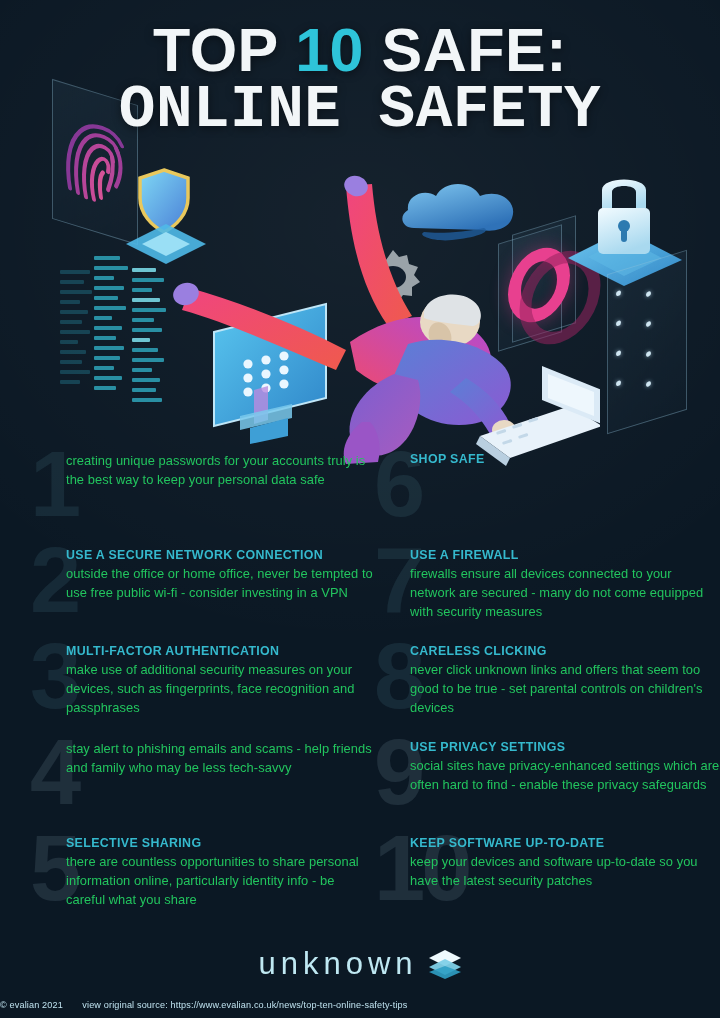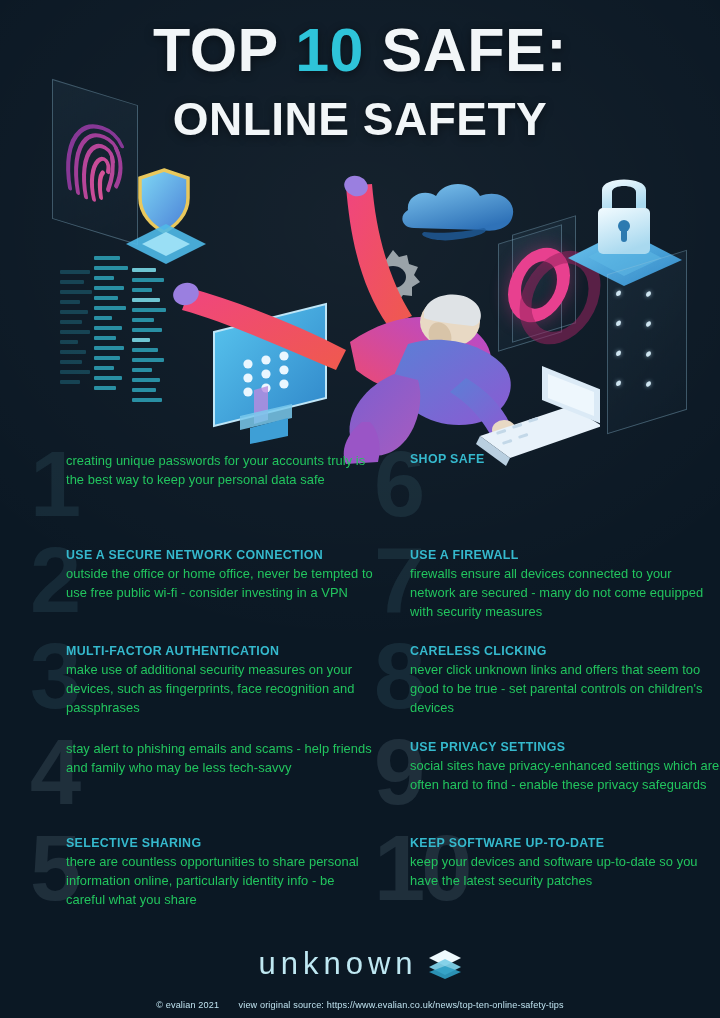--- a/index.html
+++ b/index.html
@@ -34,21 +34,21 @@
 
   
   .title-wrap{
     position:absolute; left:0; right:0; top:22px; text-align:center; z-index:6;
   }
   .title-line{
     font-weight:700; color:#f2f6f8; letter-spacing:.5px; line-height:.92;
     text-shadow:0 2px 10px rgba(0,0,0,.45);
   }
   .t1{ font-size:61px; }
-  .t2{ font-size:46px; margin-top:20px; }
+  .t2{ font-size:61px; margin-top:4px;font-family:Liberation Mono, monospace; }
   .accent{ color:#2ec4d9; }
 
   
   .stage{ position:absolute; left:0; top:70px; width:720px; height:390px; z-index:4; }
 
   
   .glass{
     position:absolute; border:1px solid rgba(150,195,220,.34);
     background:linear-gradient(145deg, rgba(120,180,215,.07), rgba(90,150,195,.02));
   }
@@ -154,21 +154,21 @@
   .footer{ position:absolute; left:0; bottom:0; width:720px; height:80px; z-index:6; }
   .brand{
     position:absolute; left:0; right:0; top:8px;
     display:flex; align-items:center; justify-content:center; gap:10px;
   }
   .brand-word{
     color:#bfe8f2; font-size:31px; font-weight:300; letter-spacing:5px;
   }
   .brand-mark{ width:34px; height:32px; }
   .source{
-    position:absolute; left:0; right:0; bottom:8px; text-align:center;
+    position:absolute; left:0; right:0; bottom:8px; text-align:left;
     color:#bfe2ef; font-size:9.1px; letter-spacing:.15px;
   }
   .source .sep{ display:inline-block; width:14px; }
 </style>
 </head>
 <body>
 
 <div id="poster">
 
   <div class="title-wrap">

